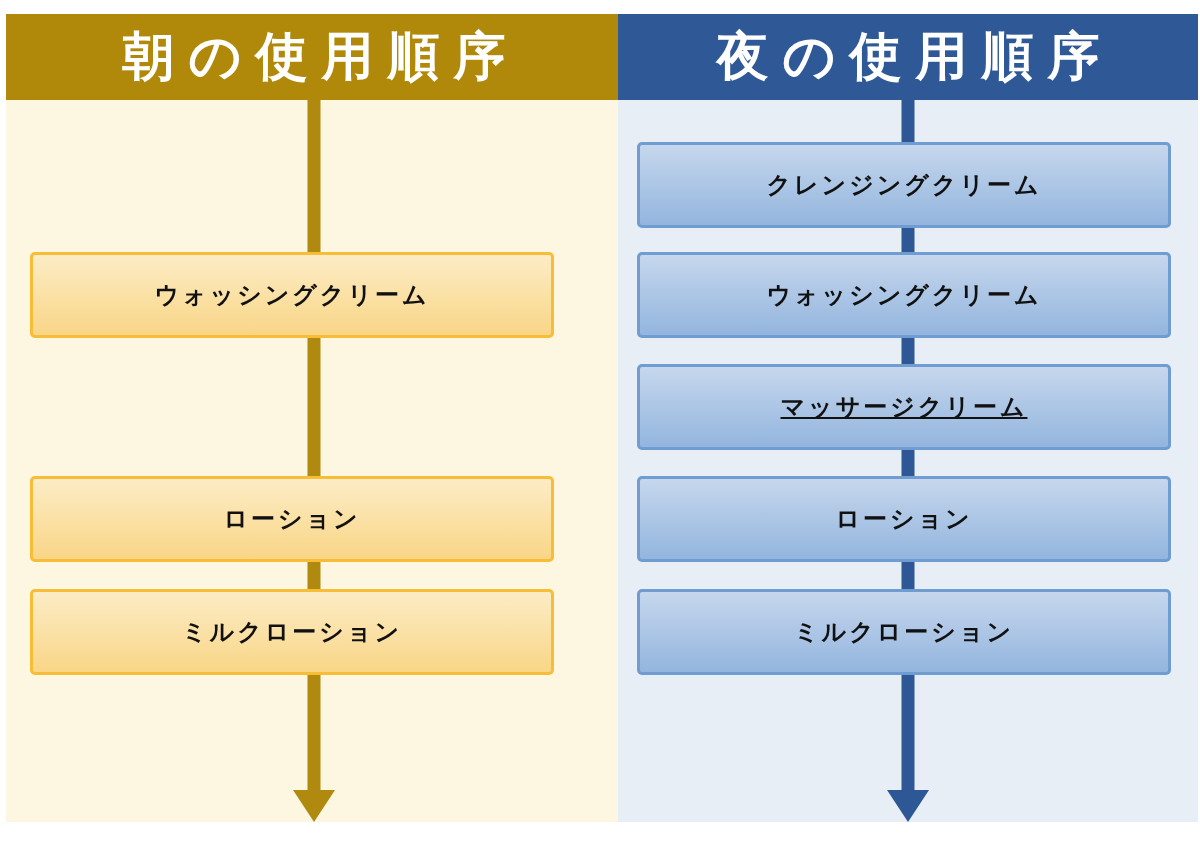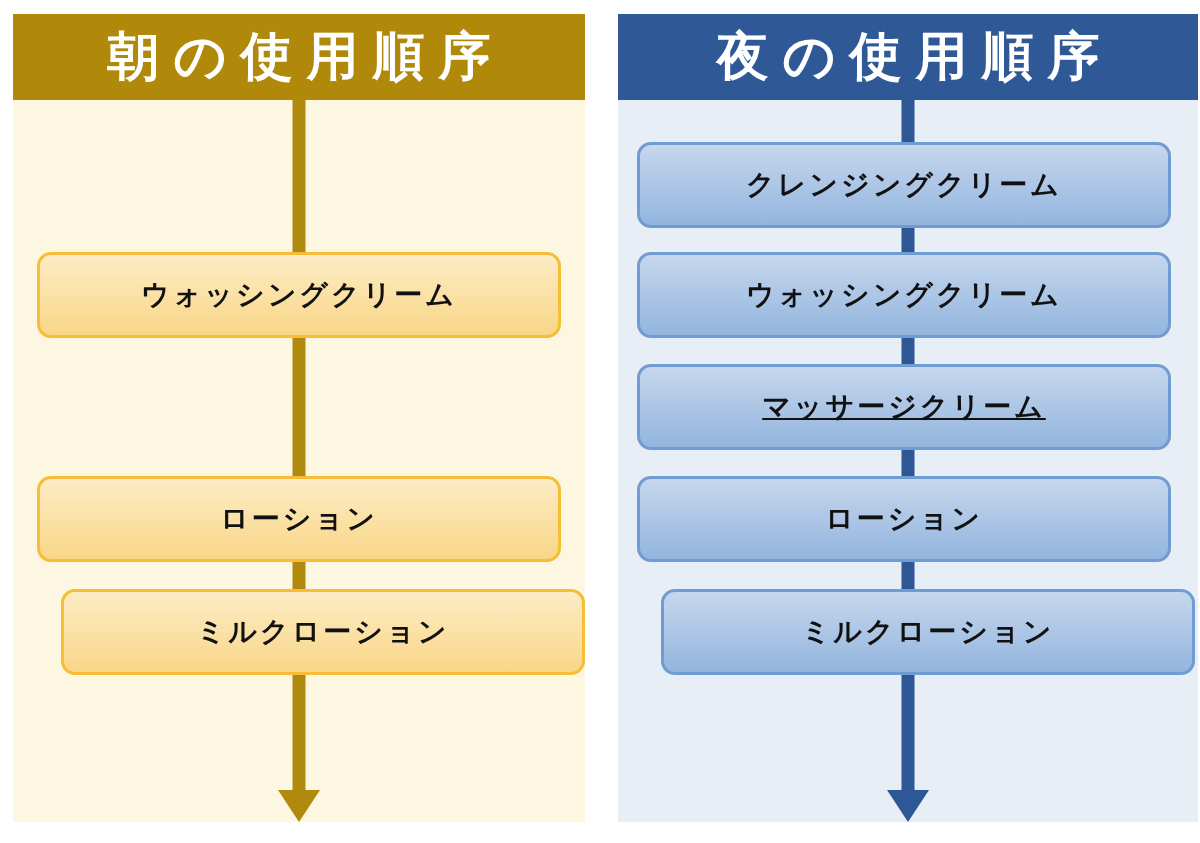--- a/index.html
+++ b/index.html
@@ -14,21 +14,21 @@
     height: 843px;
     background: #ffffff;
     overflow: hidden;
   }
   .panel {
     position: absolute;
     top: 14px;
     width: 572px;
     height: 808px;
   }
-  .panel.morning { left: 13px; }
+  .panel.morning { left: 6px; padding-left: 44px; }
   .panel.night   { left: 618px; padding-left: 8px; }
 
   .panel-header {
     position: absolute;
     top: 0; left: 0; right: 0;
     height: 86px;
     display: flex;
     align-items: center;
     justify-content: center;
     color: #ffffff;
@@ -73,25 +73,25 @@
     border-left: 21px solid transparent;
     border-right: 21px solid transparent;
     z-index: 0;
   }
   .morning .arrowhead { border-top: 32px solid var(--m-arrow, #B0890F); }
   .night   .arrowhead { border-top: 32px solid var(--n-arrow, #2E5796); }
 
   .flow-box {
     position: absolute;
     height: 86px;
-    border-radius: 14px;
+    border-radius: 5px;
     display: flex;
     align-items: center;
     justify-content: center;
-    font-size: 28px;
+    font-size: 24px;
     font-weight: bold;
     letter-spacing: 3px;
     color: #111111;
     white-space: nowrap;
     box-sizing: border-box;
     z-index: 1;
   }
   .morning .flow-box {
     left: 24px;
     width: 524px;
@@ -107,21 +107,21 @@
     background: linear-gradient(to bottom,
       var(--n-box-top, #C6D7ED),
       var(--n-box-bottom, #93B5DE));
   }
 
   
   .pos-0 { top: 42px;  }
   .pos-1 { top: 152px; }
   .pos-2 { top: 264px; text-decoration: underline; }
   .pos-3 { top: 376px; }
-  .pos-4 { top: 489px; margin-left: 24px; }
+  .pos-4 { top: 489px; }
   .pos-5 { top: 601px; }
 </style>
 </head>
 <body>
 
 <div class="stage">
 
   <section class="panel morning">
     <header class="panel-header">朝の使用順序</header>
     <div class="panel-body">

